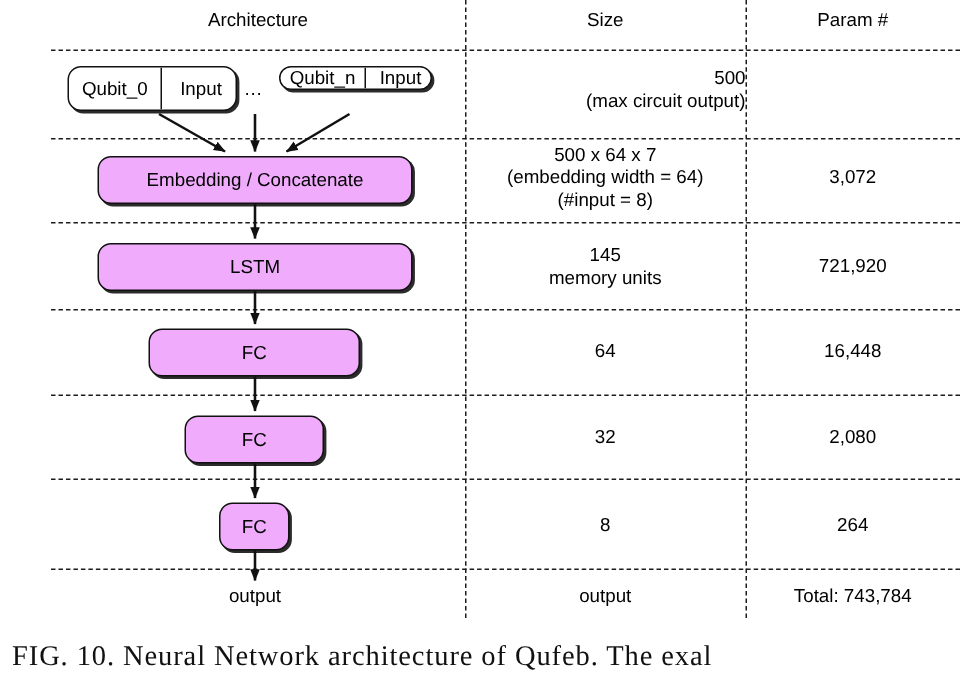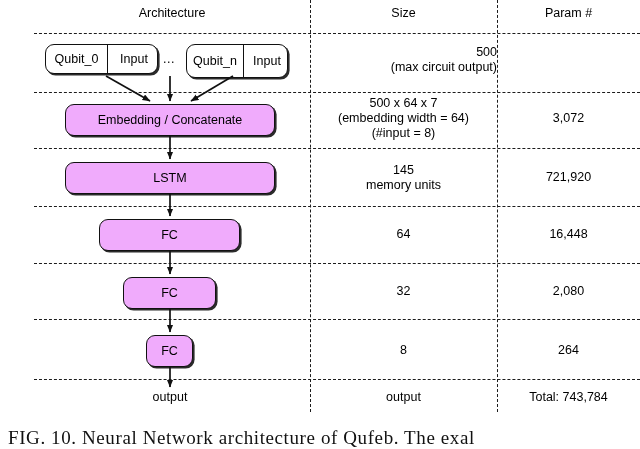--- a/index.html
+++ b/index.html
@@ -191,21 +191,21 @@
 
   </div>
 
   <div class="qubit-pill" style="left:45px; top:44px; width:113px; height:30px;">
     <span class="seg first" style="flex:0 0 61px;">Qubit_0</span>
     <span class="seg" style="flex:0 0 52px;">Input</span>
   </div>
 
   <span class="ellipsis-mark" style="left:163px; top:52px;">...</span>
 
-  <div class="qubit-pill" style="left:186px; top:44px; width:102px; height:34px;">
+  <div class="qubit-pill" style="left:186px; top:44px; width:102px; height:16px;">
     <span class="seg first" style="flex:0 0 56px;">Qubit_n</span>
     <span class="seg" style="flex:0 0 46px;">Input</span>
   </div>
 
   <div class="arch-layer" style="left:65px; top:104px; width:210px; height:32px;">Embedding / Concatenate</div>
 
   <div class="arch-layer" style="left:65px; top:162px; width:210px; height:32px;">LSTM</div>
 
   <div class="arch-layer" style="left:99px; top:219px; width:141px; height:32px;">FC</div>
 

